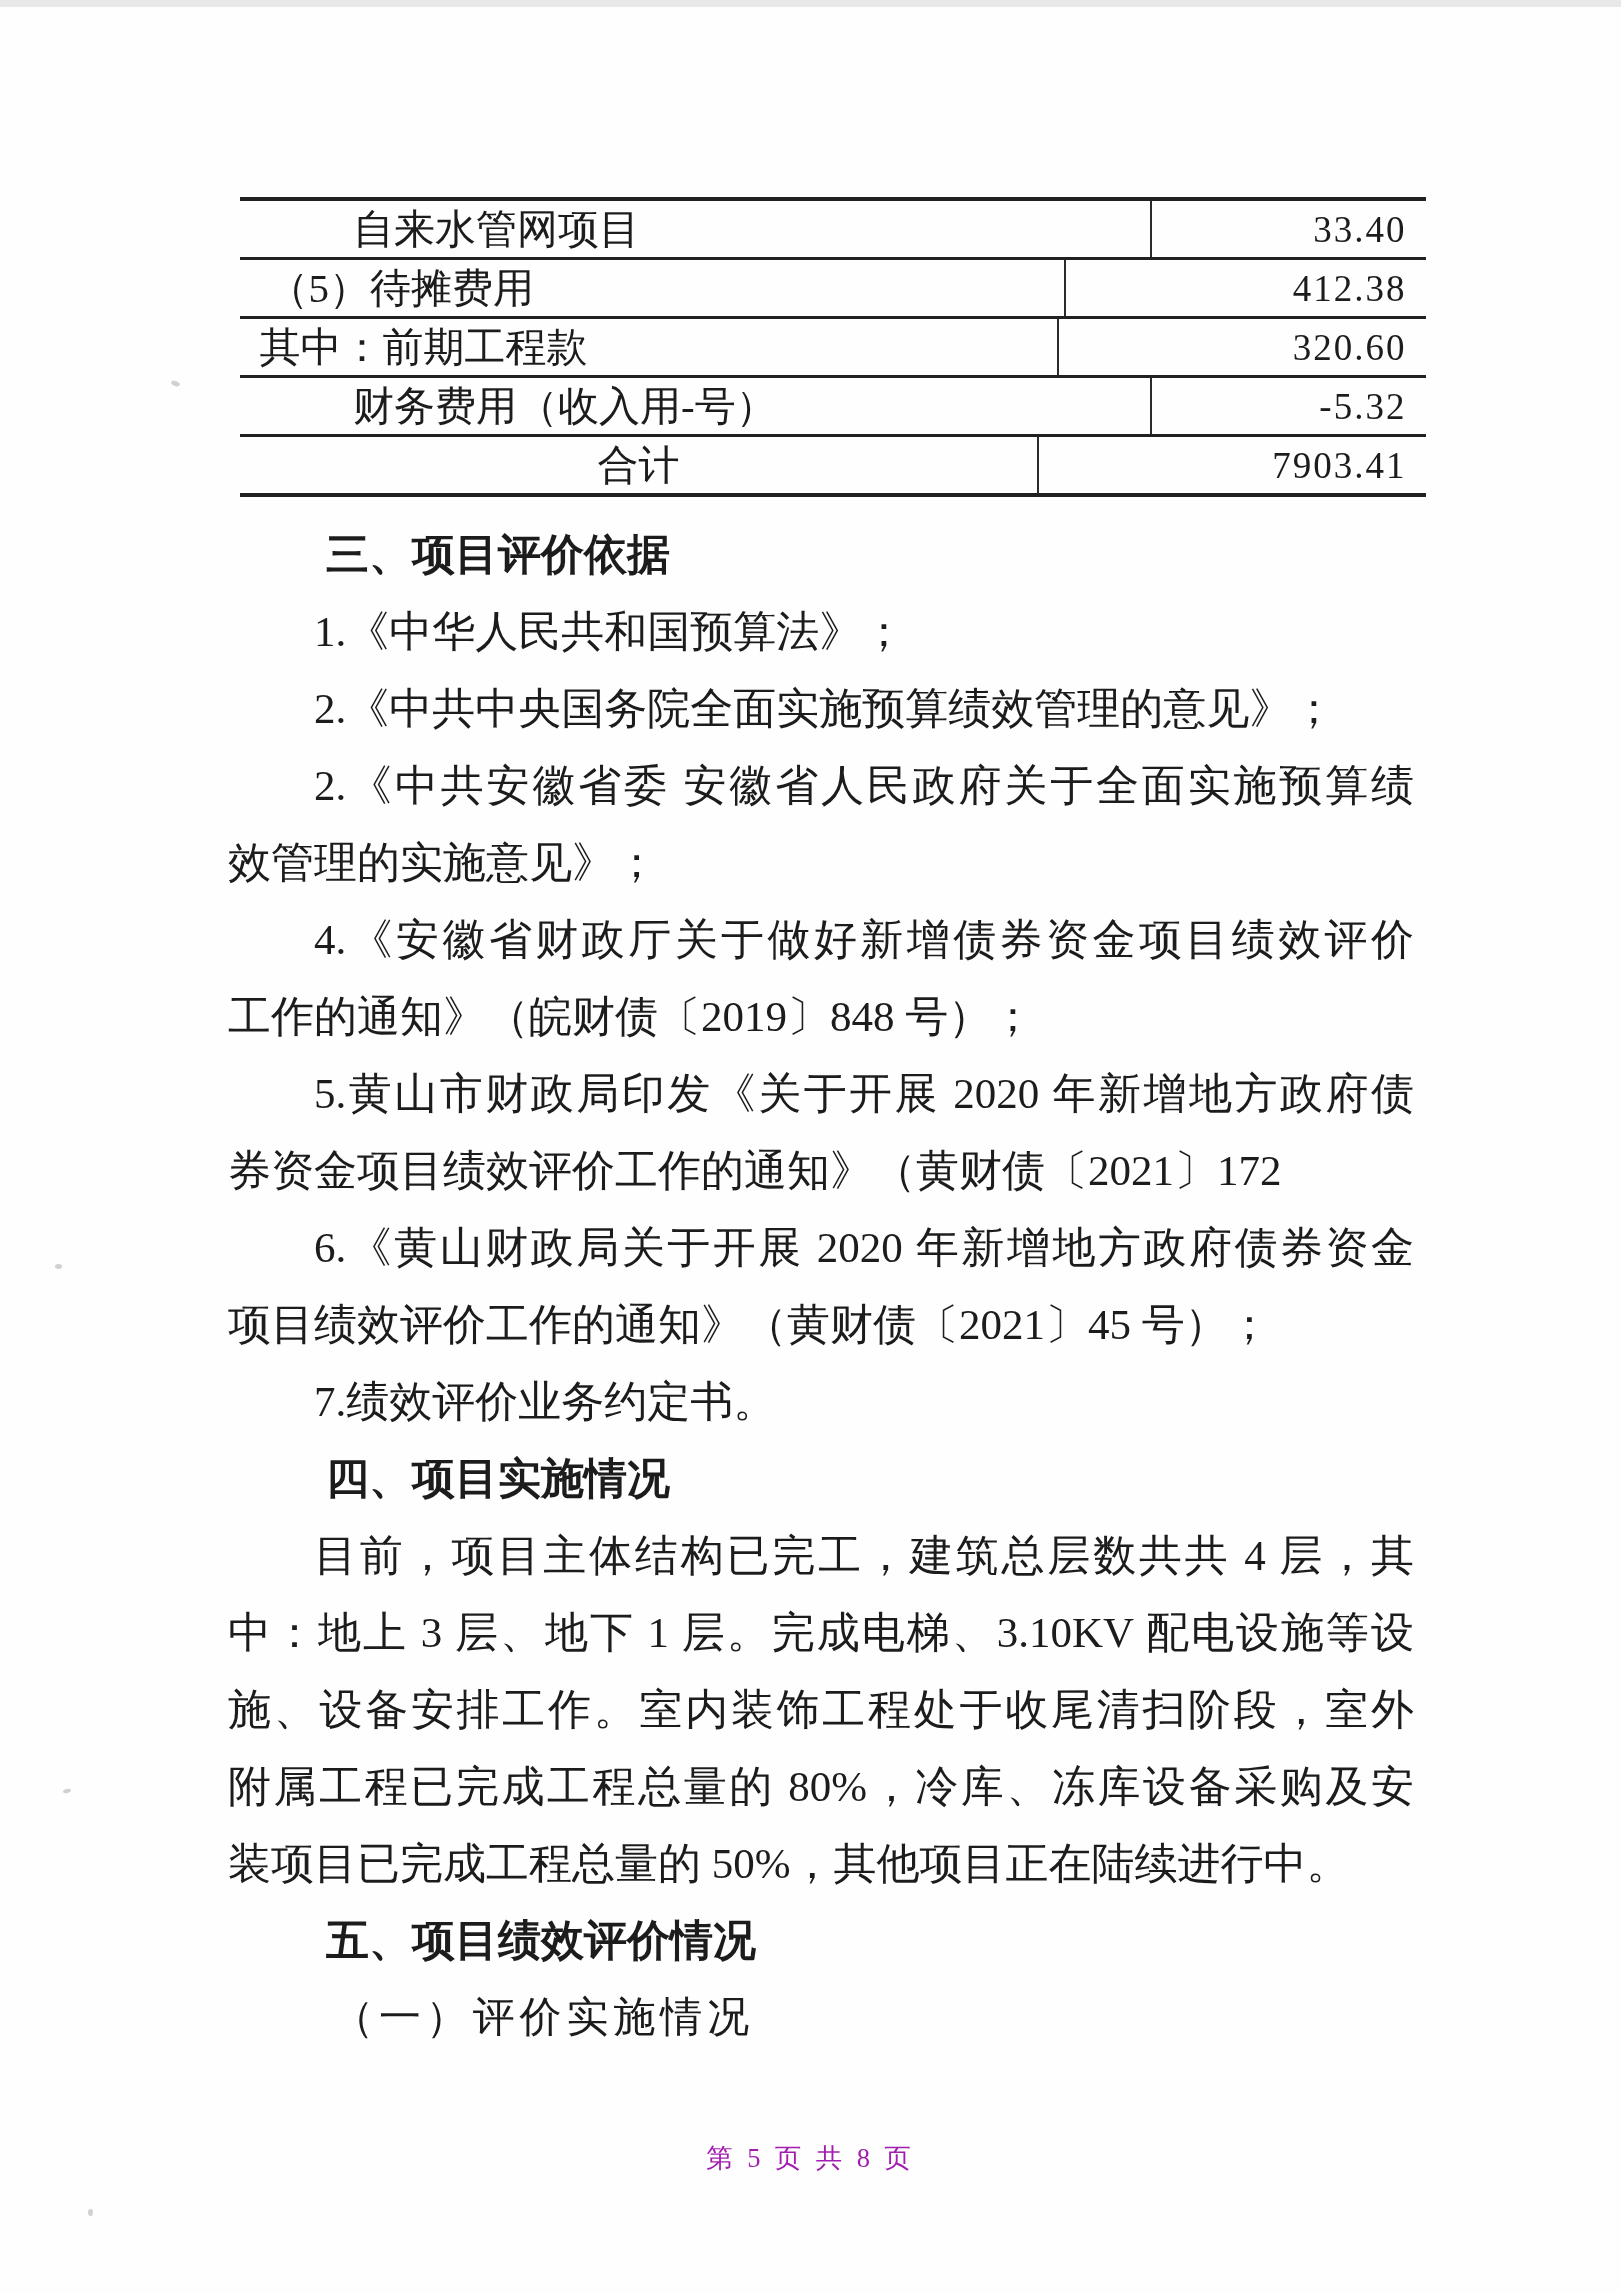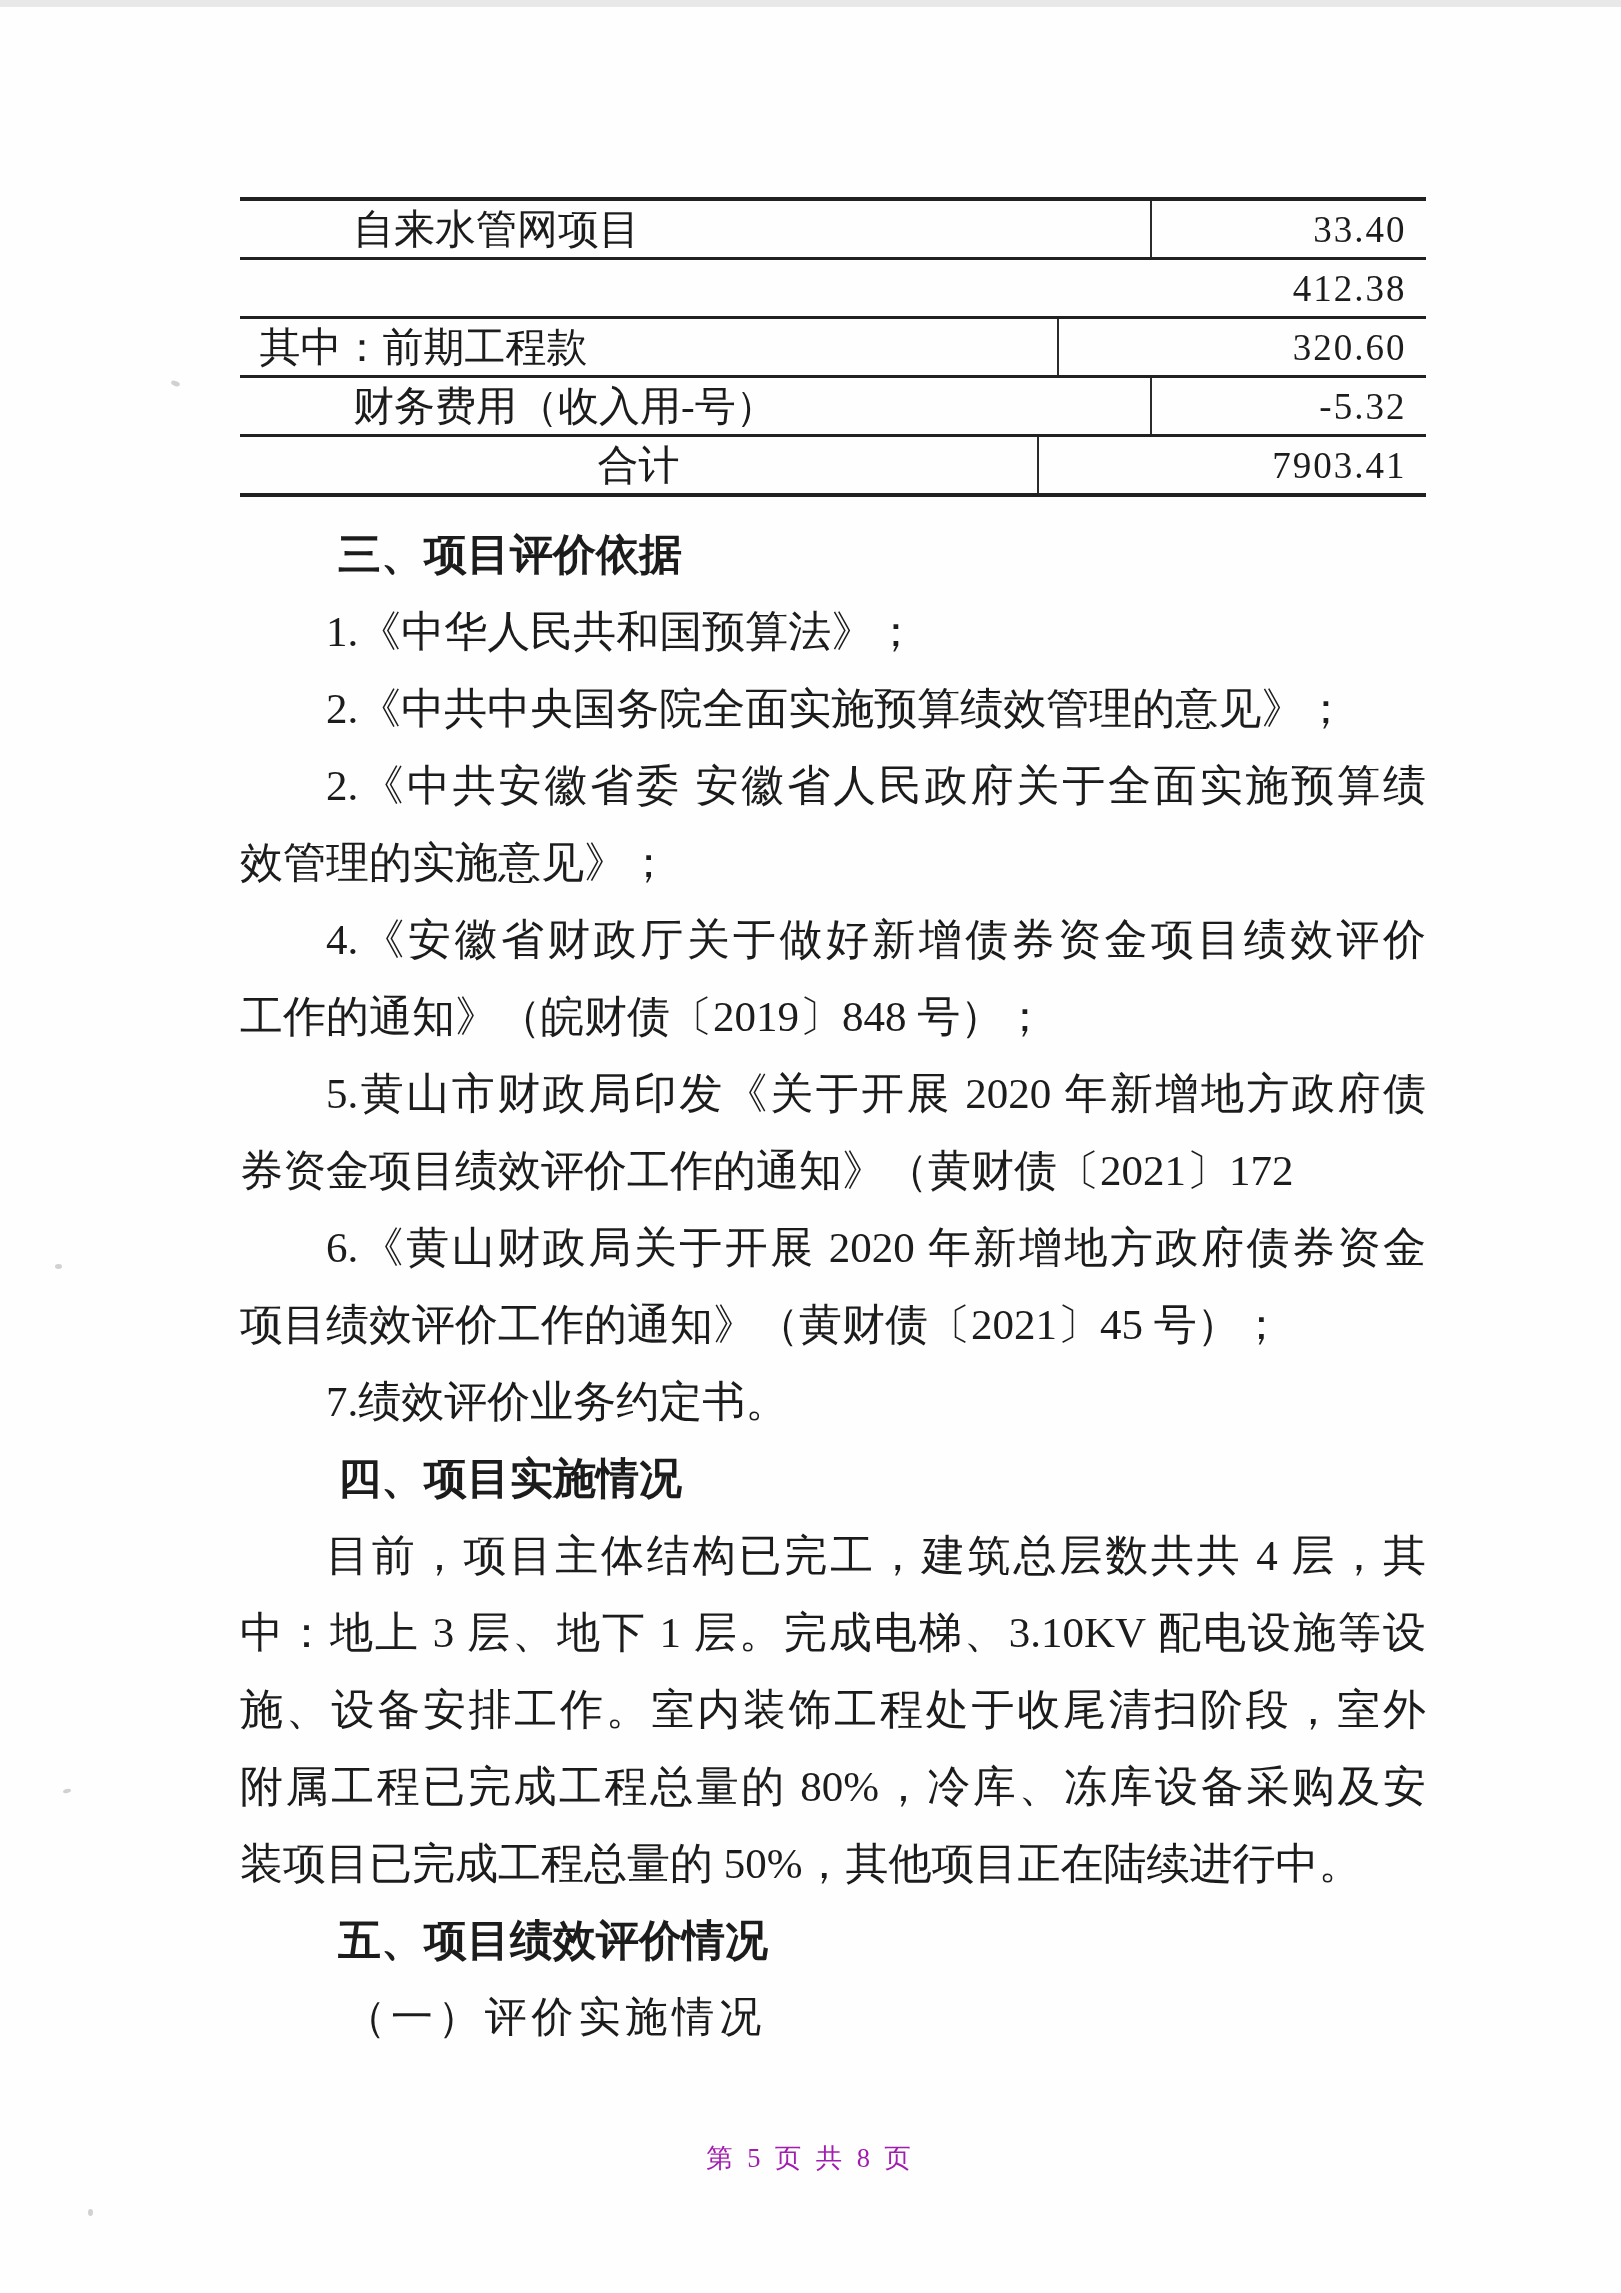--- a/index.html
+++ b/index.html
@@ -30,21 +30,21 @@
   .tc2{
     flex:1;display:flex;align-items:center;justify-content:flex-end;
     padding-right:19.6px;font-size:37px;letter-spacing:2px;
   }
   .pl-a .tc1{padding-left:113px;}
   .pl-b .tc1{padding-left:27.4px;}
   .pl-c .tc1{padding-left:19.6px;}
   .cen  .tc1{justify-content:center;}
   
   .content{
-    position:absolute;left:240px;top:509px;width:1186px;
+    position:absolute;left:228px;top:509px;width:1186px;
   }
   .ln{
     height:77px;line-height:77px;
     font-size:43px;white-space:normal;overflow:hidden;
   }
   .ind{text-indent:86px;}
   .jst{text-align:justify;text-align-last:justify;}
   .hd{
     font-family:"Liberation Sans", sans-serif;
     font-weight:700;font-size:43px;text-indent:98px;
@@ -71,20 +71,21 @@
 <body>
 
 <div class="page">
 
   <div class="tbl">
     <div class="trow pl-a">
       <div class="tc1">自来水管网项目</div>
       <div class="tc2">33.40</div>
     </div>
     <div class="trow pl-b">
+      <div class="tc1">（5）待摊费用</div>
       <div class="tc2">412.38</div>
     </div>
     <div class="trow pl-c">
       <div class="tc1">其中：前期工程款</div>
       <div class="tc2">320.60</div>
     </div>
     <div class="trow pl-a">
       <div class="tc1">财务费用（收入用-号）</div>
       <div class="tc2">-5.32</div>
     </div>

